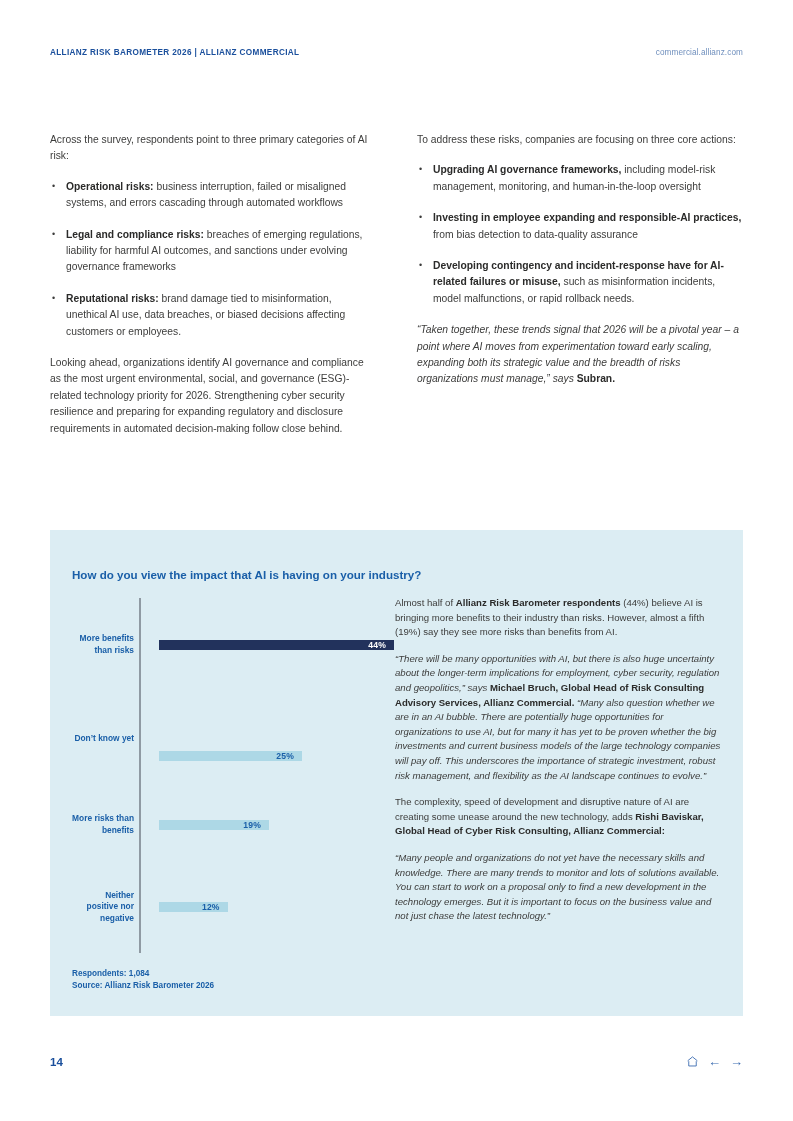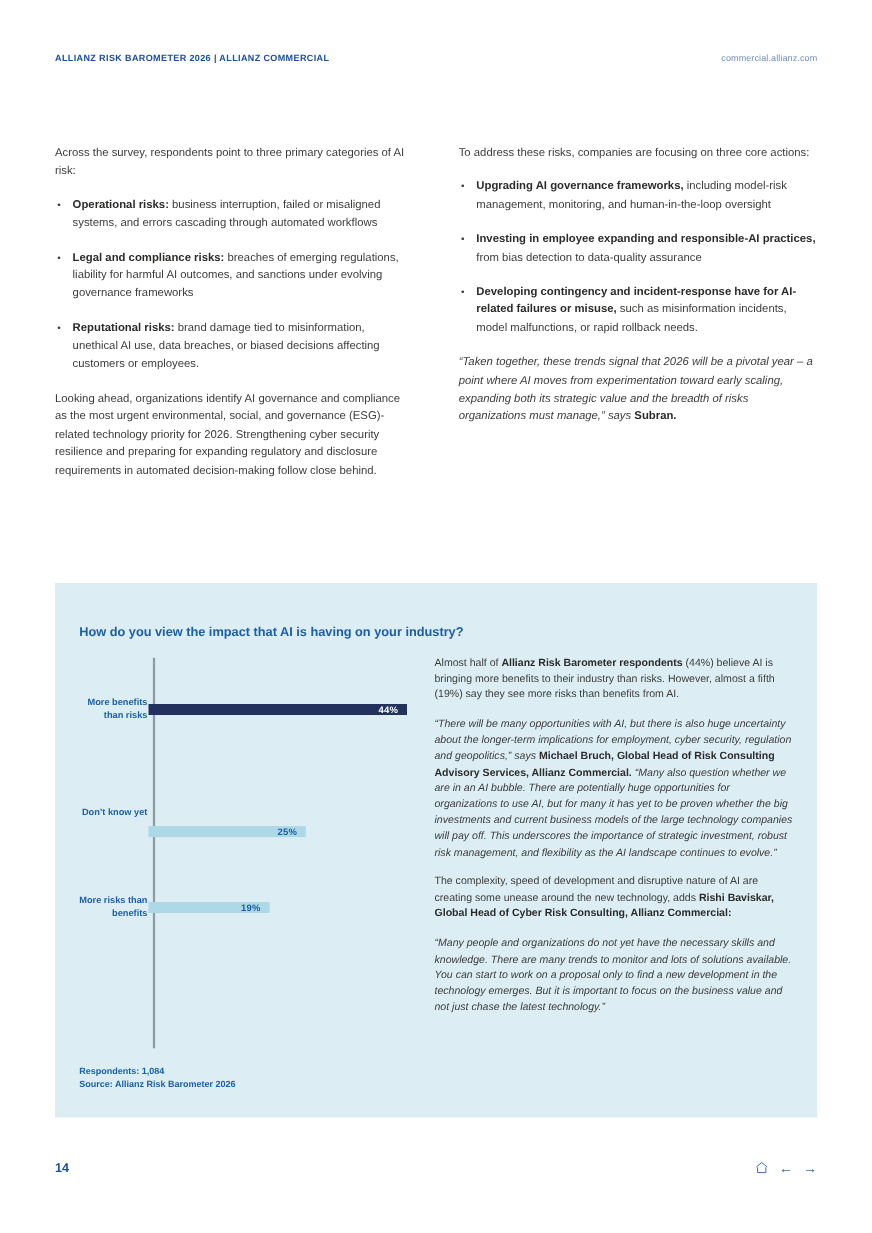--- a/index.html
+++ b/index.html
@@ -127,21 +127,21 @@
   }
   .bar-row {
     position: relative;
     display: flex;
     align-items: center;
     margin-bottom: 7px;
   }
   .bar-label {
     width: 62px;
     text-align: right;
-    padding-right: 1px;
+    padding-right: 25px;
     font-size: 8.4px;
     line-height: 11.6px;
     font-weight: bold;
     color: #1a5fa8;
   }
   .bar-wrap {
     position: relative;
     flex: 1;
     display: flex;
     align-items: center;
@@ -271,20 +271,28 @@
             </div>
           </div>
           <div class="bar-row" style="height: 79px;">
             <div class="bar-label">More risks than benefits</div>
             <div class="bar-wrap">
               <div class="bar" style="width: 110px; background: rgb(173, 216, 230);">
                 <span class="bar-value" style="color: rgb(26, 95, 168);">19%</span>
               </div>
             </div>
           </div>
+          <div class="bar-row" style="height: 72px;">
+            <div class="bar-label">Neither positive nor negative</div>
+            <div class="bar-wrap">
+              <div class="bar" style="width: 68.7273px; background: rgb(173, 216, 230);">
+                <span class="bar-value" style="color: rgb(26, 95, 168);">12%</span>
+              </div>
+            </div>
+          </div>
         </div>
     </div>
   </div>
 
   <div class="chart-note">
     <div>Respondents: 1,084</div>
     <div>Source: Allianz Risk Barometer 2026</div>
   </div>
 
   <div class="panel-text" id="panel-text-host">

